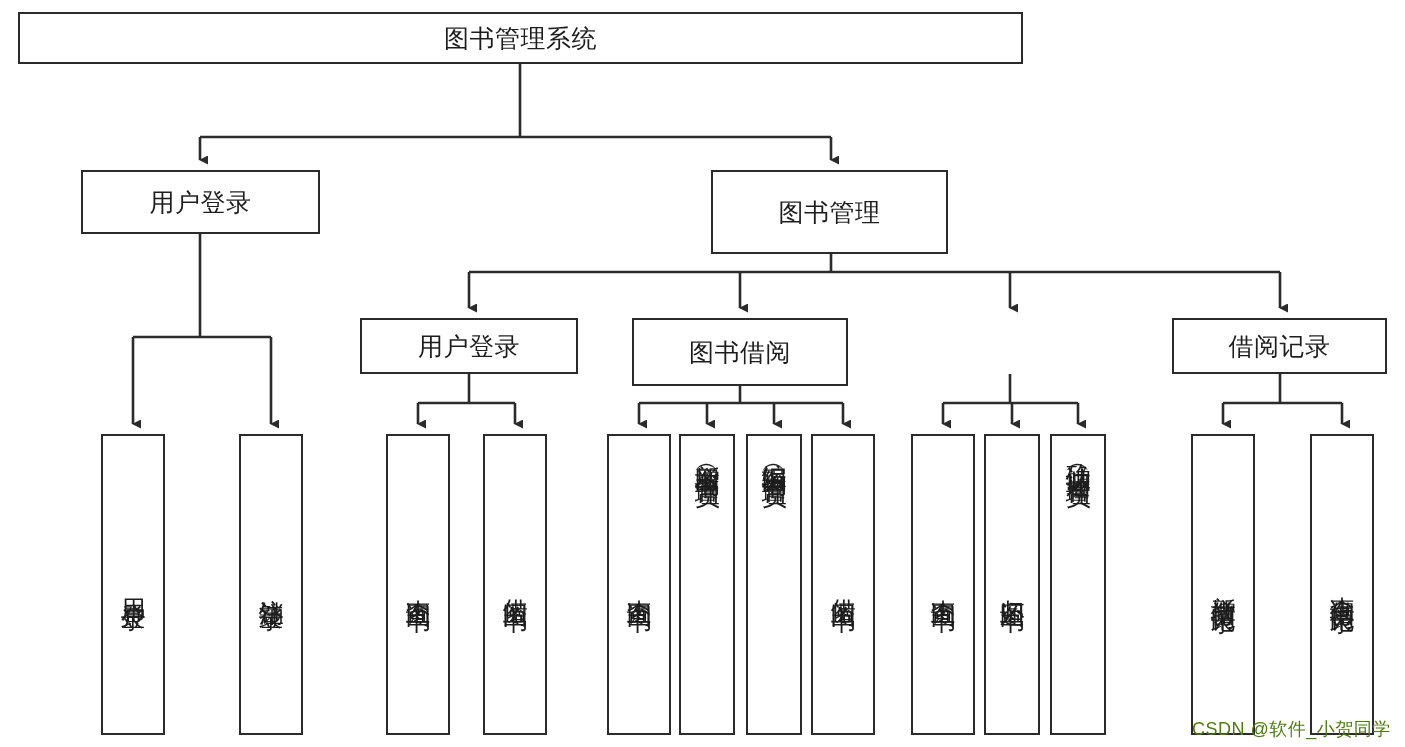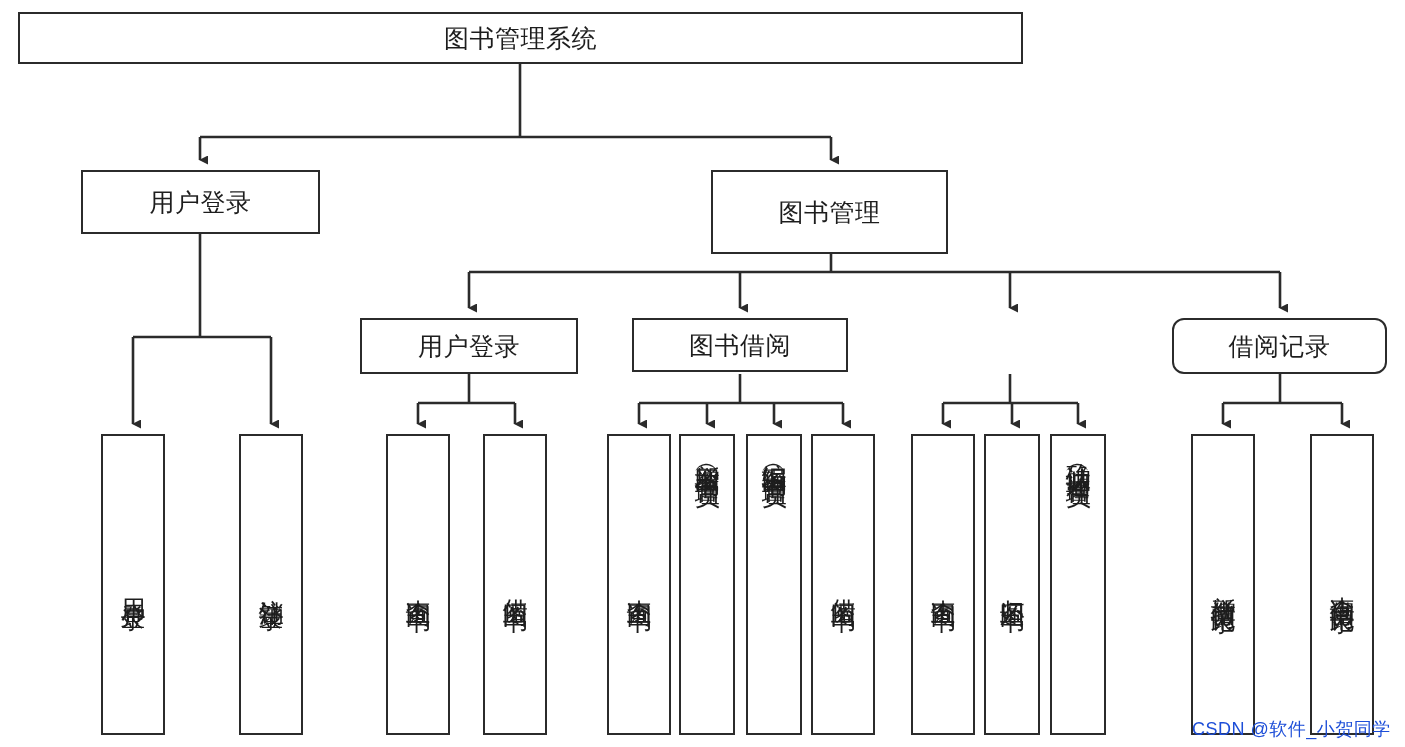--- a/index.html
+++ b/index.html
@@ -62,21 +62,21 @@
     line-height: 1.02;
     letter-spacing: 3px;
   }
   .node.vertical.centered {
     align-items: center;
     padding-top: 0;
   }
   .watermark {
     position: absolute;
     font-size: 18px;
-    color: #1d4ed8;
+    color: #4d7c0f;
     white-space: nowrap;
     letter-spacing: 0.5px;
     text-align: right;
   }
 </style>
 </head>
 <body>
 
 <div id="diagram-root">
 
@@ -149,24 +149,24 @@
   <div class="node horizontal" style="left:81px; top:170px; width:239px; height:64px;">
     <span class="label">用户登录</span>
   </div>
   <div class="node horizontal" style="left:711px; top:170px; width:237px; height:84px;">
     <span class="label">图书管理</span>
   </div>
 
   <div class="node horizontal" style="left:360px; top:318px; width:218px; height:56px;">
     <span class="label">用户登录</span>
   </div>
-  <div class="node horizontal" style="left:632px; top:318px; width:216px; height:54px;">
+  <div class="node horizontal" style="left:632px; top:318px; width:216px; height:68px;">
     <span class="label">图书借阅</span>
   </div>
-  <div class="node horizontal" style="left:1172px; top:318px; width:215px; height:56px;border-radius:12px;">
+  <div class="node horizontal" style="left:1172px; top:318px; width:215px; height:56px;">
     <span class="label">借阅记录</span>
   </div>
 
   <div class="node vertical centered" style="left:101px; top:434px; width:64px; height:301px;">
     <span class="label">用户登录</span>
   </div>
   <div class="node vertical centered" style="left:239px; top:434px; width:64px; height:301px;">
     <span class="label">注销登录</span>
   </div>
 

